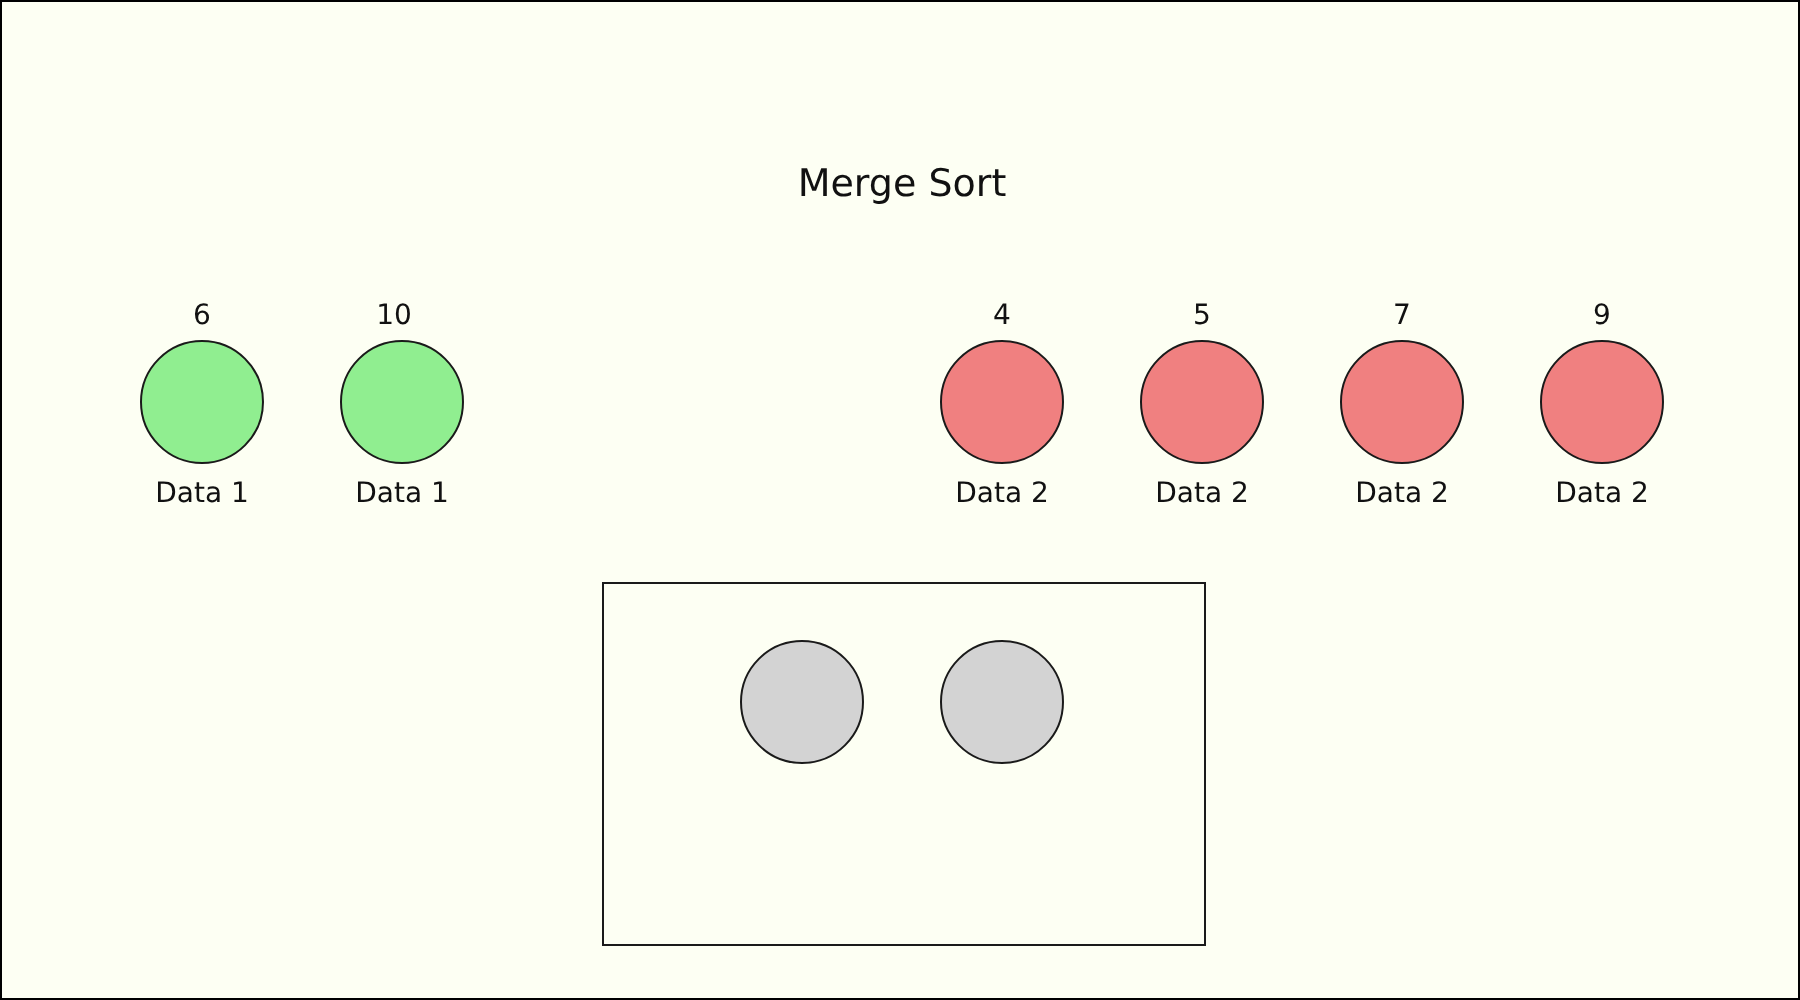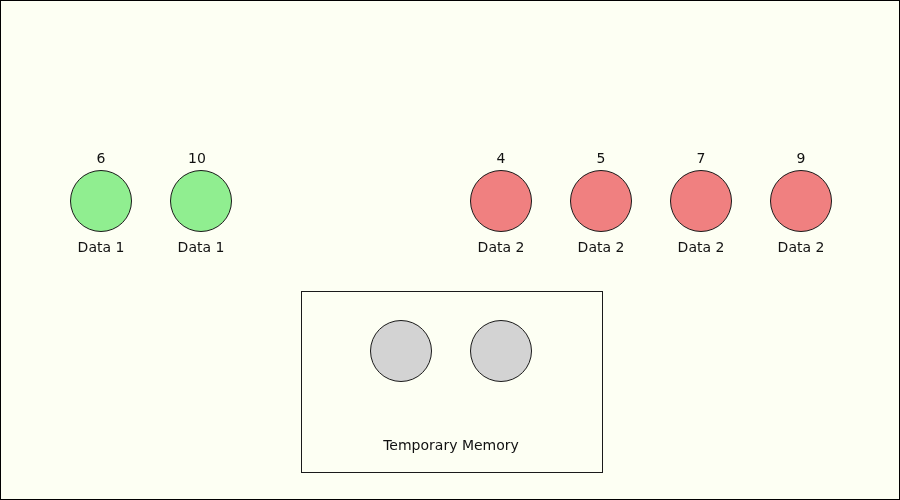--- a/index.html
+++ b/index.html
@@ -40,22 +40,22 @@
   .temp-box {
     position: absolute;
     border: 1.2px solid #1a1a1a;
     background: transparent;
   }
 </style>
 </head>
 <body>
 
 <div id="canvas" style="background: rgb(253, 255, 243);">
+  <div class="title">Merge Sort</div>
   <div class="temp-box" id="temp-box" style="left: 300px; top: 290px; width: 300px; height: 180px; border-color: rgb(26, 26, 26);"></div>
-  <div class="temp-label" id="temp-label" style="left: 450px; top: 436px;">Temporary Memory</div>
 <div class="circle" style="left: 68.5px; top: 168.5px; width: 60px; height: 60px; background: rgb(144, 238, 144); border-color: rgb(26, 26, 26);"></div>
     <div class="node-value" style="left: 100px; top: 149px;">6</div>
     <div class="node-label" style="left: 100px; top: 238px;">Data 1</div>
     <div class="circle" style="left: 168.5px; top: 168.5px; width: 60px; height: 60px; background: rgb(144, 238, 144); border-color: rgb(26, 26, 26);"></div>
     <div class="node-value" style="left: 196px; top: 149px;">10</div>
     <div class="node-label" style="left: 200px; top: 238px;">Data 1</div>
     <div class="circle" style="left: 468.5px; top: 168.5px; width: 60px; height: 60px; background: rgb(240, 128, 128); border-color: rgb(26, 26, 26);"></div>
     <div class="node-value" style="left: 500px; top: 149px;">4</div>
     <div class="node-label" style="left: 500px; top: 238px;">Data 2</div>
     <div class="circle" style="left: 568.5px; top: 168.5px; width: 60px; height: 60px; background: rgb(240, 128, 128); border-color: rgb(26, 26, 26);"></div>

